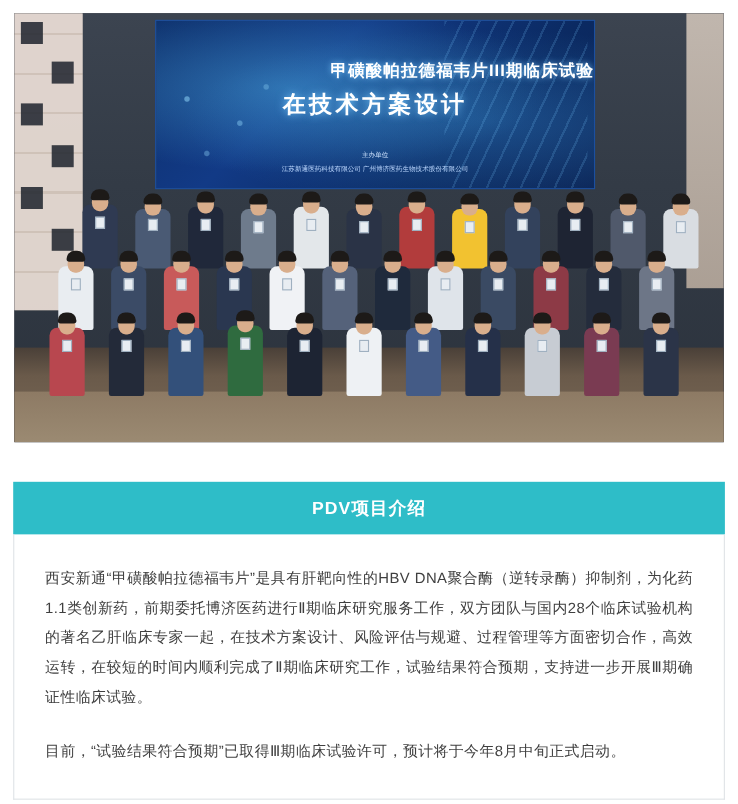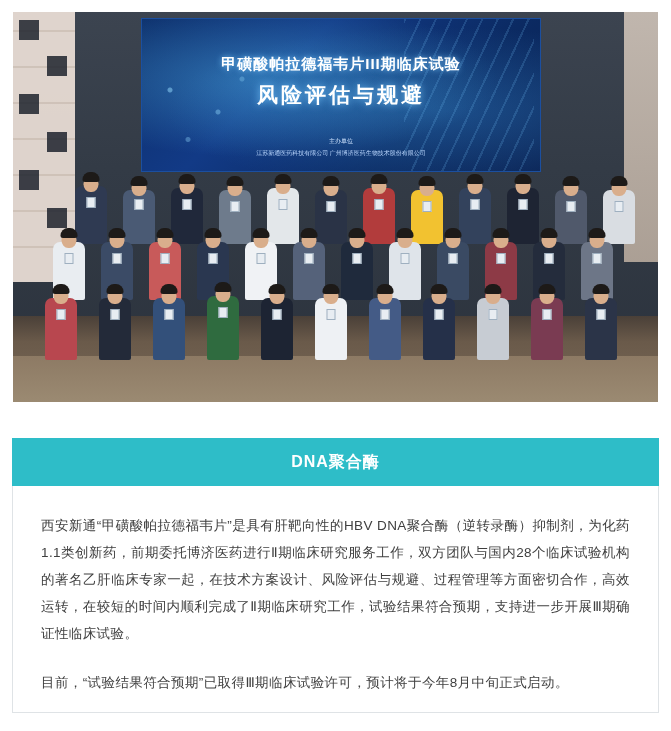--- a/index.html
+++ b/index.html
@@ -85,21 +85,21 @@
     width: 120px; height: 110px;
     background:
       radial-gradient(circle at 20% 30%, rgba(150,220,255,0.5) 0 2px, transparent 3px),
       radial-gradient(circle at 60% 50%, rgba(150,220,255,0.4) 0 2px, transparent 3px),
       radial-gradient(circle at 35% 75%, rgba(150,220,255,0.35) 0 2px, transparent 3px),
       radial-gradient(circle at 80% 20%, rgba(150,220,255,0.3) 0 2px, transparent 3px);
   }
   .led-title {
     position: absolute;
     left: 0; right: 0; top: 36px;
-    text-align: center;
+    text-align: right;
     color: #ffffff;
     font-size: 15px;
     font-weight: bold;
     letter-spacing: 1px;
     text-shadow: 0 0 6px rgba(120,200,255,0.9);
   }
   .led-sub {
     position: absolute;
     left: 0; right: 0; top: 62px;
     text-align: center;
@@ -203,21 +203,21 @@
     font-weight: bold;
     letter-spacing: 1px;
   }
 
   
   .body-card {
     margin: 0 12px;
     border: 1px solid #dfe3e6;
     border-top: none;
     background: #ffffff;
-    padding: 26px 28px 16px 28px;
+    padding: 26px 28px 30px 28px;
     min-height: 190px;
     box-sizing: border-box;
   }
   .body-card p {
     margin: 0 0 22px 0;
     color: #3f3f3f;
     font-size: 13.5px;
     line-height: 2.0;
     text-align: justify;
     letter-spacing: 0.4px;
@@ -239,21 +239,21 @@
       <div class="sq" style="left:34px; top:120px;"></div>
       <div class="sq" style="left:6px; top:158px;"></div>
       <div class="sq" style="left:34px; top:196px;"></div>
     </div>
     <div class="wall-right"></div>
 
     <div class="led-screen">
       <div class="dna"></div>
       <div class="dots"></div>
       <div class="led-title">甲磺酸帕拉德福韦片III期临床试验</div>
-      <div class="led-sub">风险评估与规避</div>
+      <div class="led-sub">在技术方案设计</div>
       <div class="led-host">主办单位</div>
       <div class="led-orgs">江苏新通医药科技有限公司      广州博济医药生物技术股份有限公司</div>
     </div>
 
     <div class="stage-floor">
       <div class="carpet"></div>
     </div>
 
     <div class="crowd">
 
@@ -472,21 +472,21 @@
             <div class="body" style="height:62px;bottom:0;background:#2b3448;"></div>
             <div class="head" style="bottom:56px;"></div>
             <div class="hair" style="bottom:66px;"></div>
             <div class="badge" style="bottom:40px;"></div>
           </div>
       </div>
     </div>
   </div>
 
   <div class="section-bar">
-    <span class="title">DNA聚合酶</span>
+    <span class="title">PDV项目介绍</span>
   </div>
 
   <div class="body-card">
     <p>西安新通“甲磺酸帕拉德福韦片”是具有肝靶向性的HBV DNA聚合酶（逆转录酶）抑制剂，为化药 1.1类创新药，前期委托博济医药进行Ⅱ期临床研究服务工作，双方团队与国内28个临床试验机构的著名乙肝临床专家一起，在技术方案设计、风险评估与规避、过程管理等方面密切合作，高效运转，在较短的时间内顺利完成了Ⅱ期临床研究工作，试验结果符合预期，支持进一步开展Ⅲ期确证性临床试验。</p>
     <p>目前，“试验结果符合预期”已取得Ⅲ期临床试验许可，预计将于今年8月中旬正式启动。</p>
   </div>
 
 </div>
 
 </body></html>

